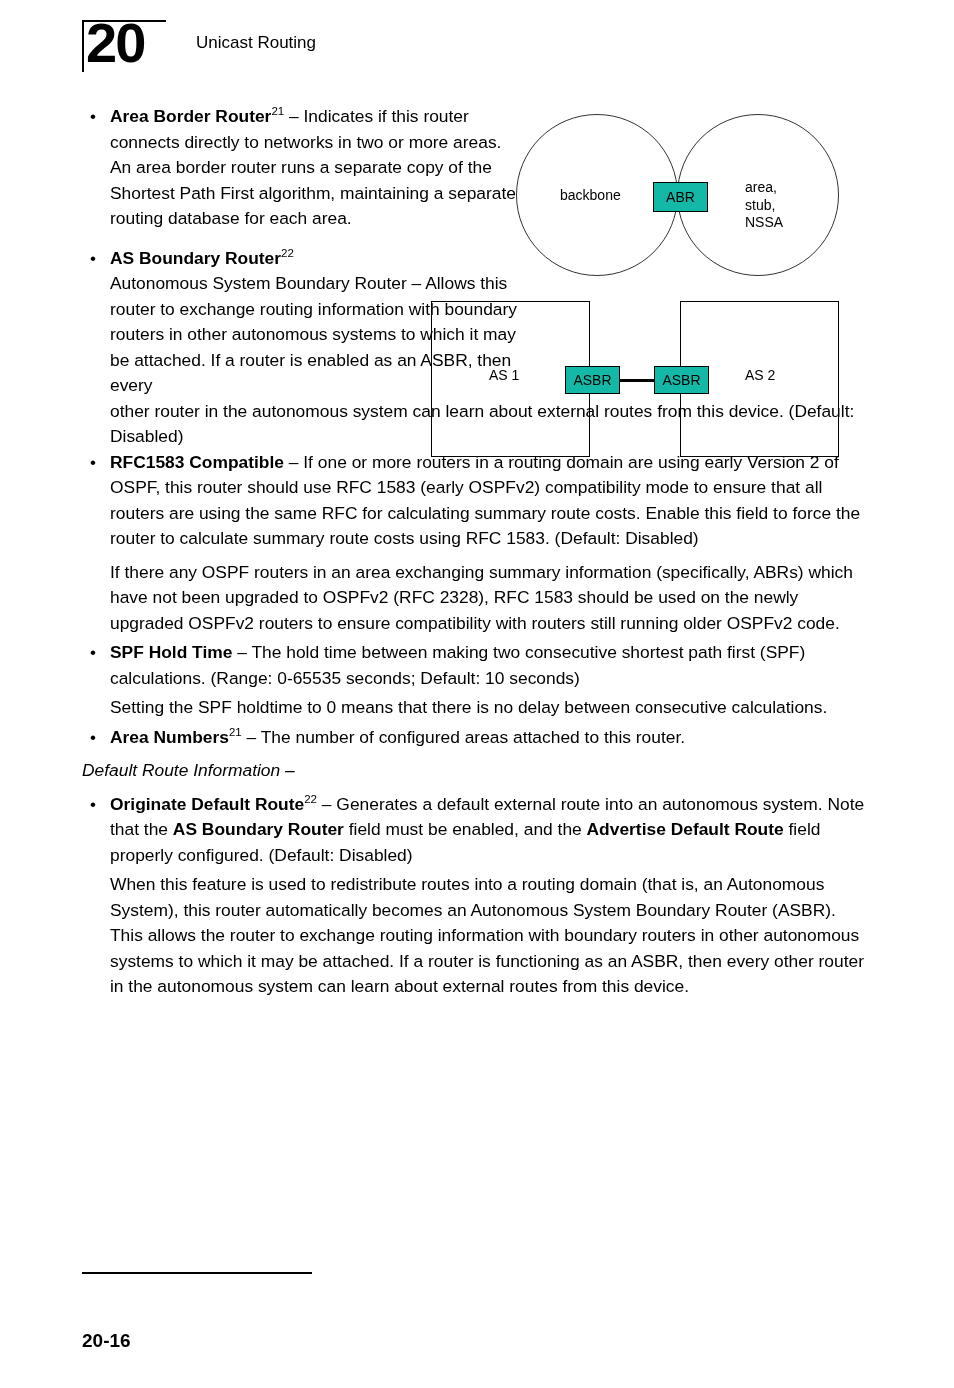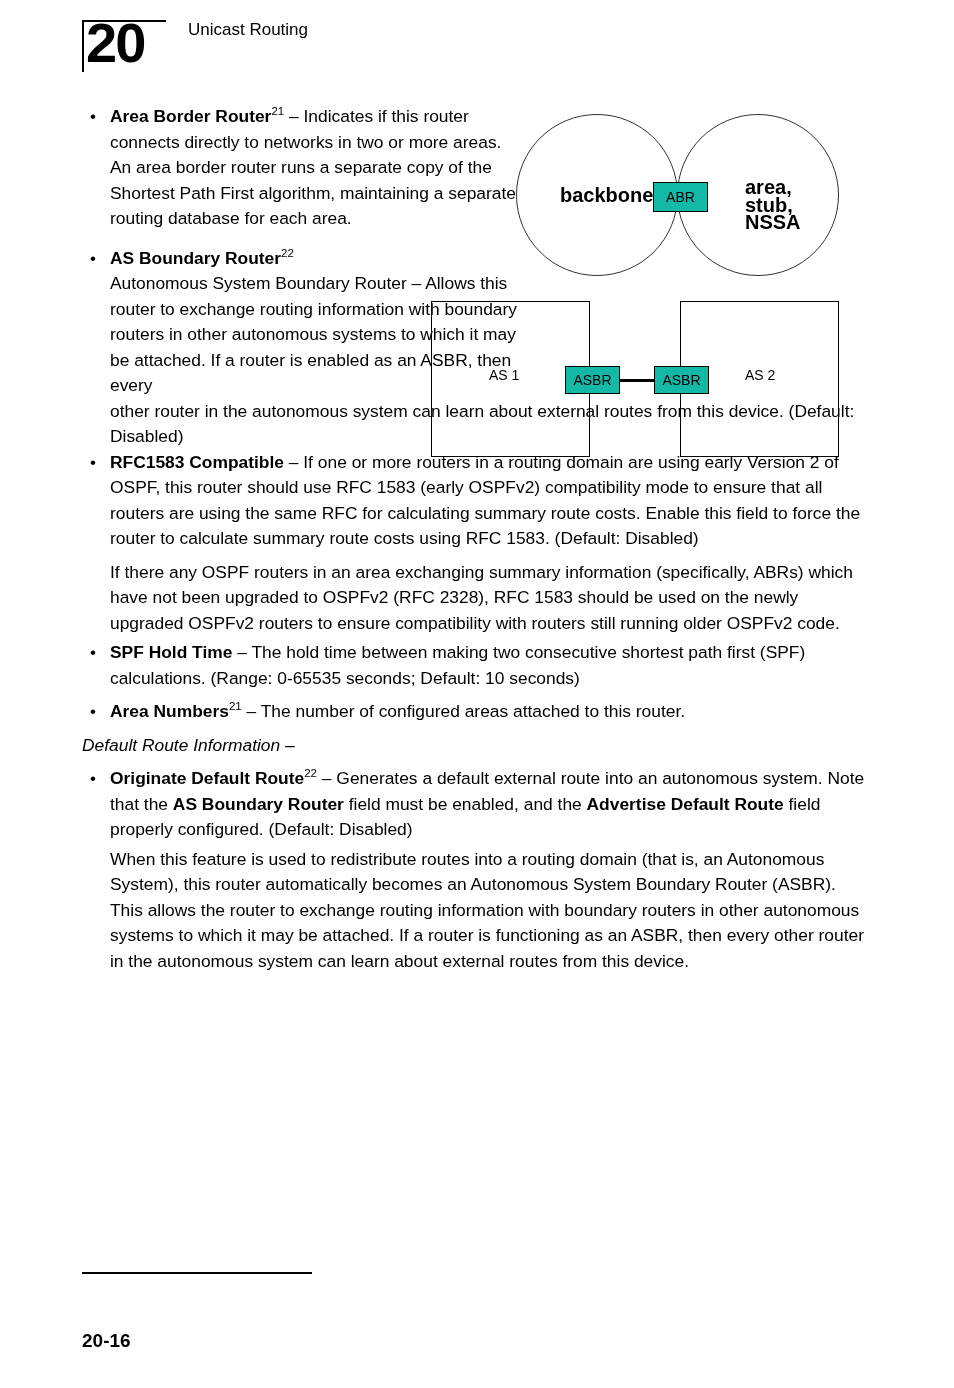--- a/index.html
+++ b/index.html
@@ -15,21 +15,21 @@
     color: #000000;
     overflow: hidden;
   }
 
   
   .chapter-header {
     position: absolute;
     left: 82px;
     top: 20px;
     display: flex;
-    align-items: flex-start;
+    align-items: center;
   }
   .chapter-number-box {
     position: relative;
     width: 86px;
     height: 54px;
   }
   .chapter-number-box .corner {
     position: absolute;
     left: 0;
     top: 0;
@@ -44,21 +44,21 @@
     left: 4px;
     top: -8px;
     font-size: 56px;
     font-weight: bold;
     letter-spacing: -2px;
     line-height: 62px;
     font-family: "Liberation Sans", sans-serif;
   }
   .chapter-title {
     font-size: 17px;
-    margin-left: 20px;
+    margin-left: 28px;
     padding-bottom: 9px;
     white-space: nowrap;
   }
 
   
   .content {
     position: absolute;
     left: 82px;
     top: 104px;
     width: 790px;
@@ -117,24 +117,23 @@
     height: 162px;
   }
   .circle-area {
     left: 167px;
     top: 6px;
     width: 162px;
     height: 162px;
   }
   .circle-label {
     position: absolute;
-    font-size: 20px;
+    font-size: 14px;
     line-height: 17.5px;
     white-space: nowrap;
-    font-weight: bold;
   }
   .label-backbone { left: 50px; top: 79px; }
   .label-area { left: 235px; top: 71px; }
   .node-box {
     position: absolute;
     border: 1px solid #000;
     background: #14b8a6;
     box-sizing: border-box;
     display: flex;
     align-items: center;
@@ -245,20 +244,21 @@
   <div class="gap-sm"></div>
 
   <p class="indent">If there any OSPF routers in an area exchanging summary information (specifically, ABRs) which have not been upgraded to OSPFv2 (RFC 2328), RFC 1583 should be used on the newly upgraded OSPFv2 routers to ensure compatibility with routers still running older OSPFv2 code.</p>
 
   <div class="gap-sm"></div>
 
   <p class="bullet"><b>SPF Hold Time</b><span> – The hold time between making two consecutive shortest path first (SPF) calculations. (Range: 0-65535 seconds; Default: 10 seconds)</span></p>
 
   <div class="gap-sm"></div>
 
+  <p class="indent">Setting the SPF holdtime to 0 means that there is no delay between consecutive calculations.</p>
 
   <div class="gap-sm"></div>
 
   <p class="bullet"><b>Area Numbers</b><sup>21</sup><span> – The number of configured areas attached to this router.</span></p>
 
   <div class="gap-md"></div>
 
   <p><i>Default Route Information –</i></p>
 
   <div class="gap-md"></div>

